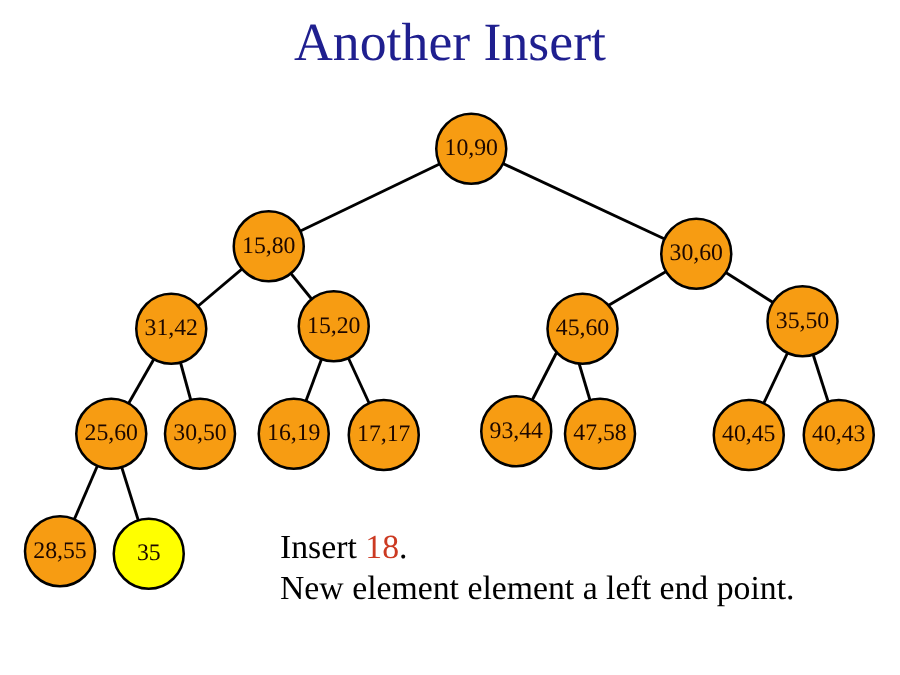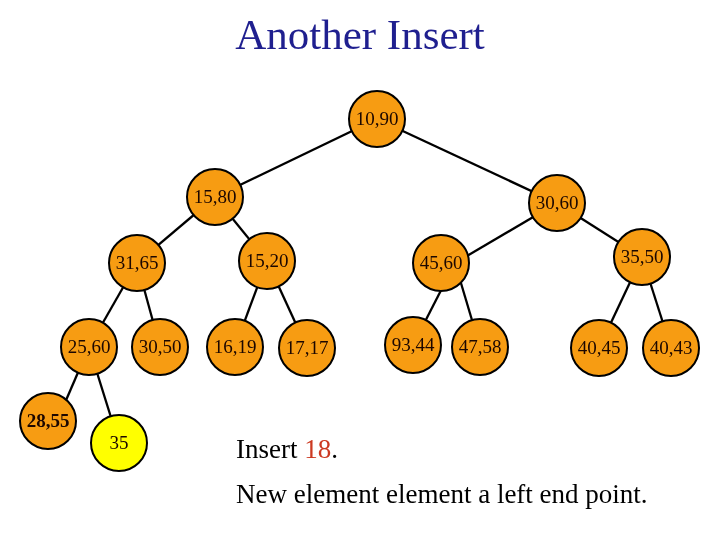--- a/index.html
+++ b/index.html
@@ -63,21 +63,21 @@
   }
   .caption {
     position: absolute;
     left: 224px;
     top: 421px;
     color: var(--caption-color, #000);
     font-size: 27px;
     line-height: 33px;
   }
   .cap-line {
-    margin: 12px;
+    margin: 0;
     white-space: nowrap;
   }
   .cap-line.line3 {
     margin-top: 9px;
   }
   .red {
     color: var(--accent-red, #cc3a22);
   }
 </style>
 </head>
@@ -103,33 +103,33 @@
         <line x1="455" y1="263" x2="480" y2="347" stroke="#000000" stroke-width="2.3"></line>
         <line x1="642" y1="257" x2="599" y2="348" stroke="#000000" stroke-width="2.3"></line>
         <line x1="642" y1="257" x2="671" y2="348" stroke="#000000" stroke-width="2.3"></line>
         <line x1="89" y1="347" x2="48" y2="442" stroke="#000000" stroke-width="2.3"></line>
         <line x1="89" y1="347" x2="119" y2="443" stroke="#000000" stroke-width="2.3"></line>
       </svg>
     <div id="node-layer">
         <div class="node" style="left: 348px; top: 90px;">10,90</div>
         <div class="node" style="left: 186px; top: 168px;">15,80</div>
         <div class="node" style="left: 528px; top: 174px;">30,60</div>
-        <div class="node" style="left: 108px; top: 234px;">31,65</div>
+        <div class="node" style="left: 108px; top: 234px;">31,42</div>
         <div class="node" style="left: 238px; top: 232px;">15,20</div>
-        <div class="node" style="left: 412px; top: 234px;">45,60</div>
+        <div class="node" style="left: 437px; top: 234px;">45,60</div>
         <div class="node" style="left: 613px; top: 228px;">35,50</div>
         <div class="node" style="left: 60px; top: 318px;">25,60</div>
         <div class="node" style="left: 131px; top: 318px;">30,50</div>
         <div class="node" style="left: 206px; top: 318px;">16,19</div>
         <div class="node" style="left: 278px; top: 319px;">17,17</div>
         <div class="node" style="left: 384px; top: 316px;">93,44</div>
         <div class="node" style="left: 451px; top: 318px;">47,58</div>
         <div class="node" style="left: 570px; top: 319px;">40,45</div>
         <div class="node" style="left: 642px; top: 319px;">40,43</div>
-        <div class="node" style="left: 19px; top: 392px; font-weight: bold;">28,55</div>
+        <div class="node" style="left: 19px; top: 412px;">28,55</div>
         <div class="node highlight" style="left: 90px; top: 414px;">35</div>
       </div>
   </div>
 
   <div class="caption">
     <p class="cap-line"><span>Insert </span><span class="red">18</span><span>.</span></p>
     <p class="cap-line">New element element a left end point.</p>
   </div>
 
 </div>

